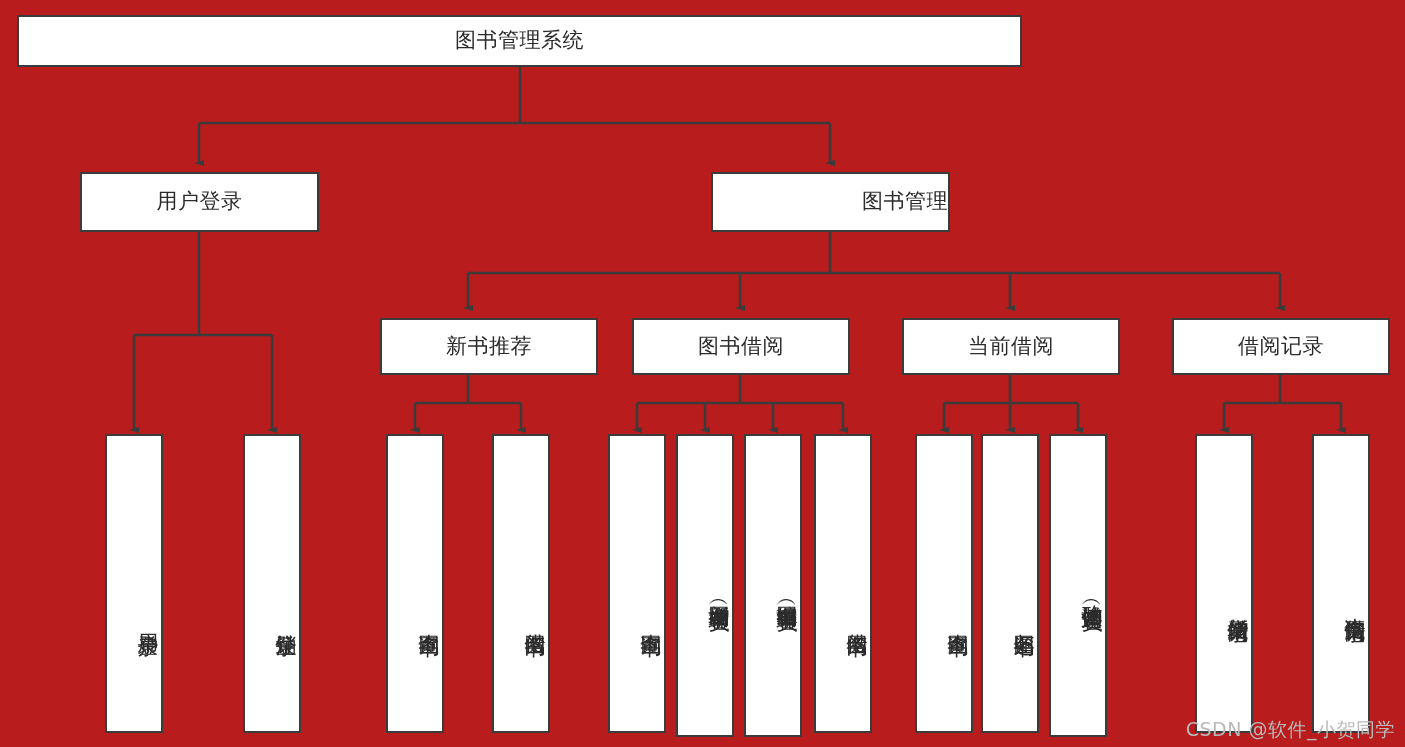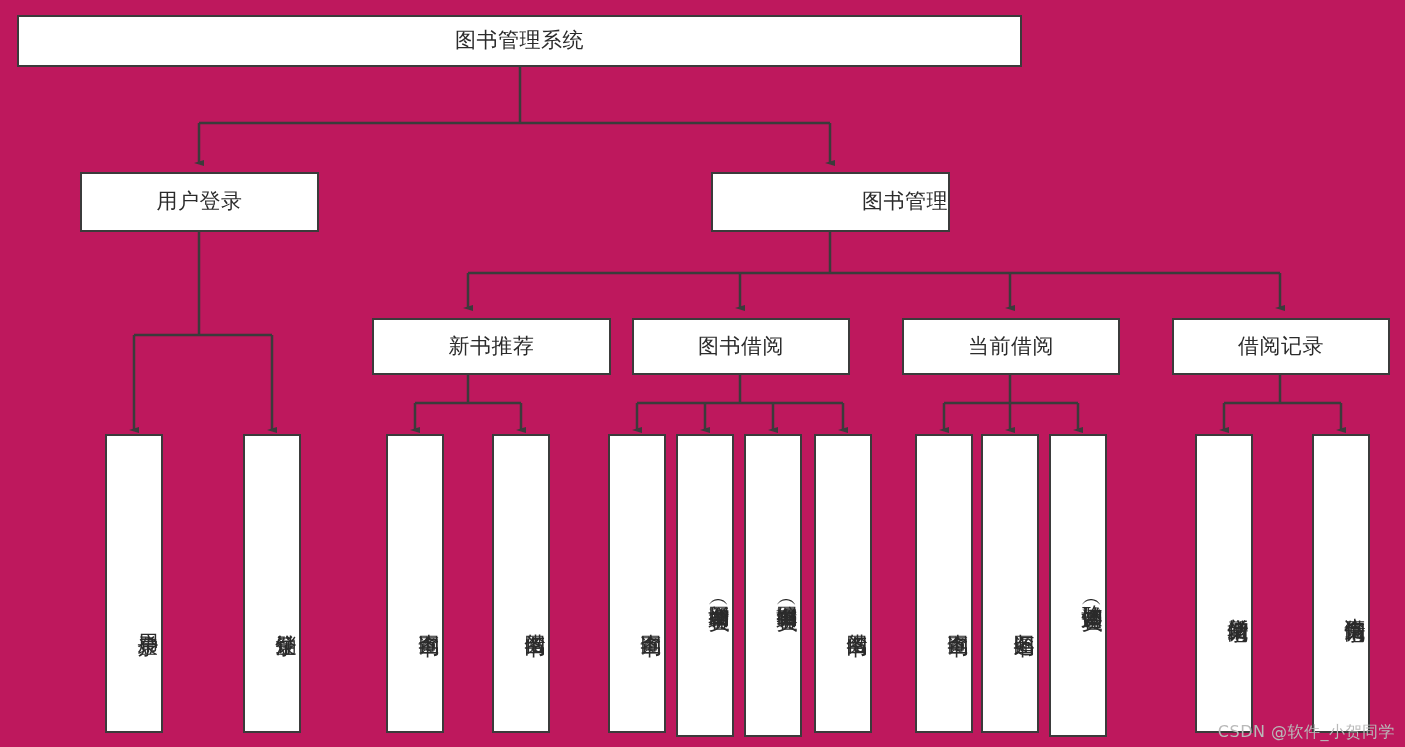--- a/index.html
+++ b/index.html
@@ -7,21 +7,21 @@
     padding: 0;
     background: #ffffff;
   }
   body {
     font-family: "DejaVu Sans", "Liberation Sans", sans-serif;
   }
   #canvas {
     position: relative;
     width: 1405px;
     height: 747px;
-    background: #be185d;
+    background: #b91c1c;
     overflow: hidden;
   }
   svg#edges {
     position: absolute;
     left: 0;
     top: 0;
     width: 1405px;
     height: 747px;
     pointer-events: none;
   }
@@ -56,21 +56,21 @@
   .node.vert.pad-mid {
     padding-top: 40px;
   }
   .node.vert.pad-big {
     padding-top: 70px;
   }
   .watermark {
     position: absolute;
     right: 10px;
     bottom: 4px;
-    font-size: 16px;
+    font-size: 19px;
     color: #b9b9b9;
     white-space: nowrap;
     letter-spacing: 0.5px;
     margin-top: 27px;
   }
 </style>
 </head>
 <body>
 
 <div id="canvas">
@@ -130,21 +130,21 @@
   </div>
 
   <div class="node horiz" style="left:80px; top:172px; width:239px; height:60px;">
     <span>用户登录</span>
   </div>
 
   <div class="node horiz" style="left:711px; top:172px; width:239px; height:60px;justify-content:flex-end;">
     <span>图书管理</span>
   </div>
 
-  <div class="node horiz" style="left:372px; top:318px; width:239px; height:57px;align-items:center;">
+  <div class="node horiz" style="left:380px; top:318px; width:218px; height:57px;align-items:center;">
     <span>新书推荐</span>
   </div>
 
   <div class="node horiz" style="left:902px; top:318px; width:218px; height:57px;">
     <span>当前借阅</span>
   </div>
 
   <div class="node horiz" style="left:632px; top:318px; width:218px; height:57px;">
     <span>图书借阅</span>
   </div>

